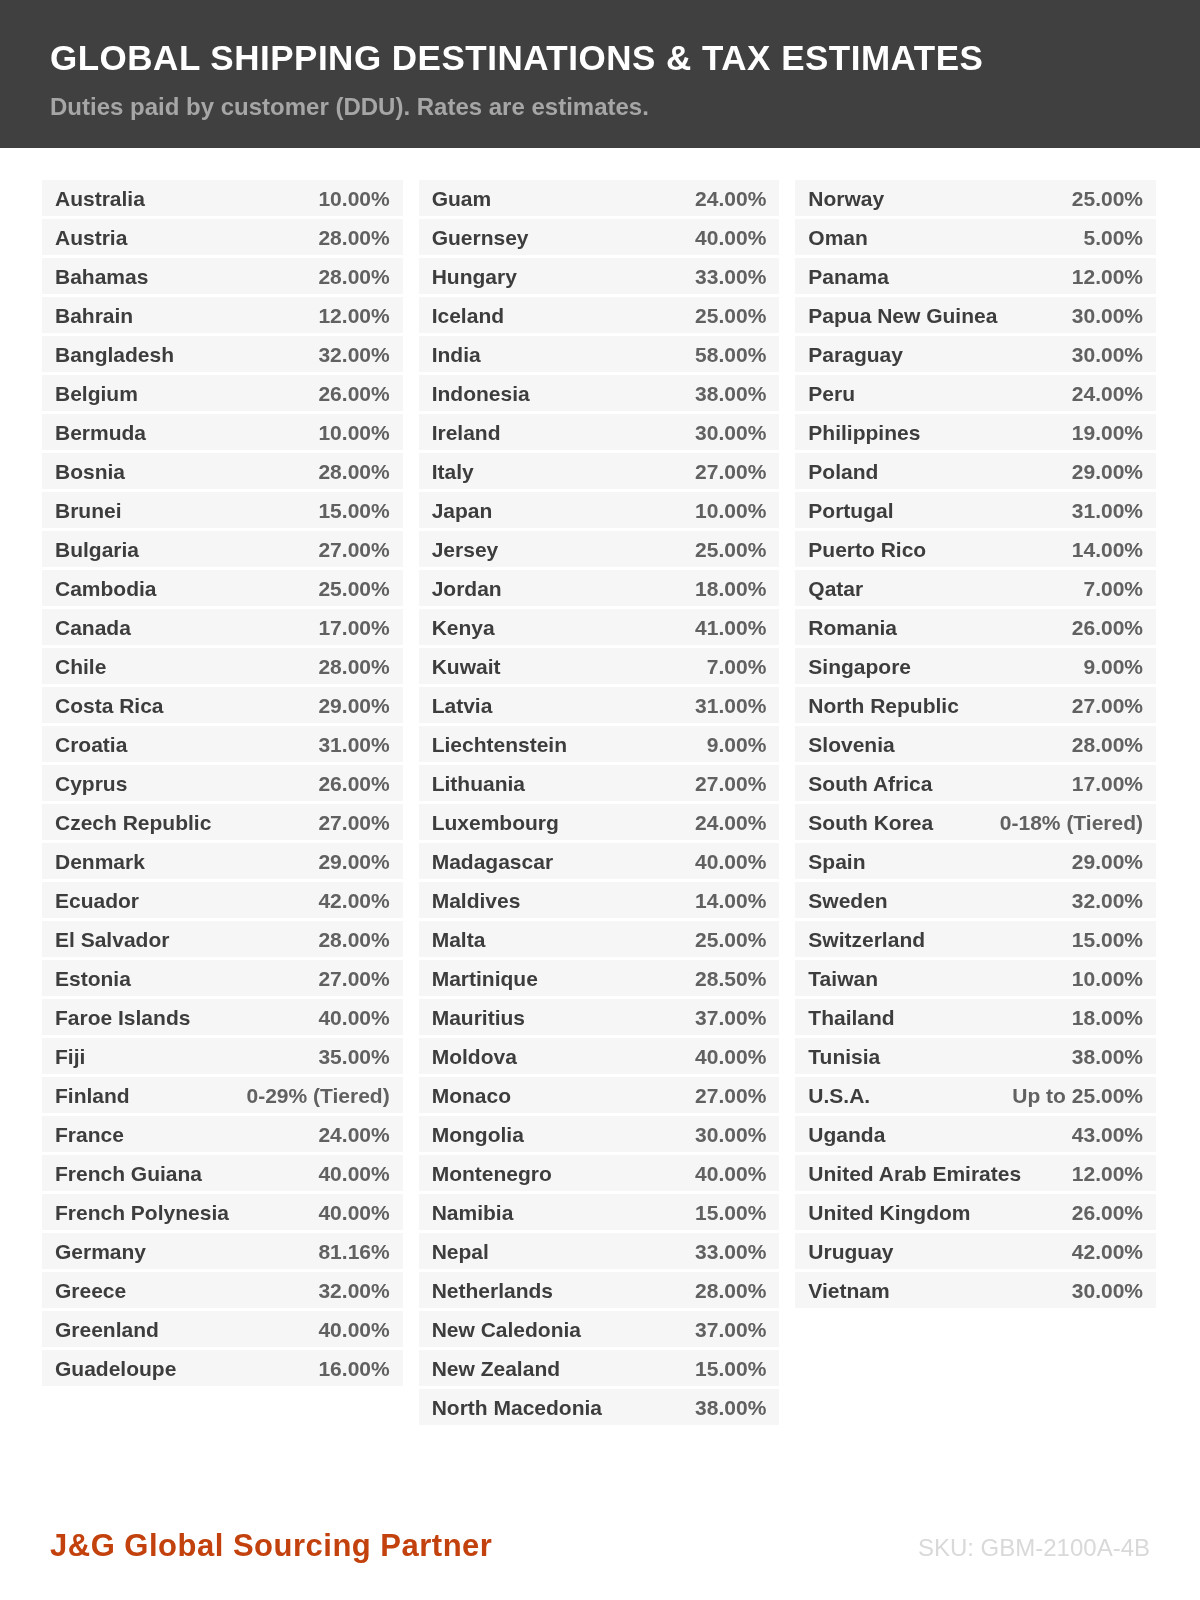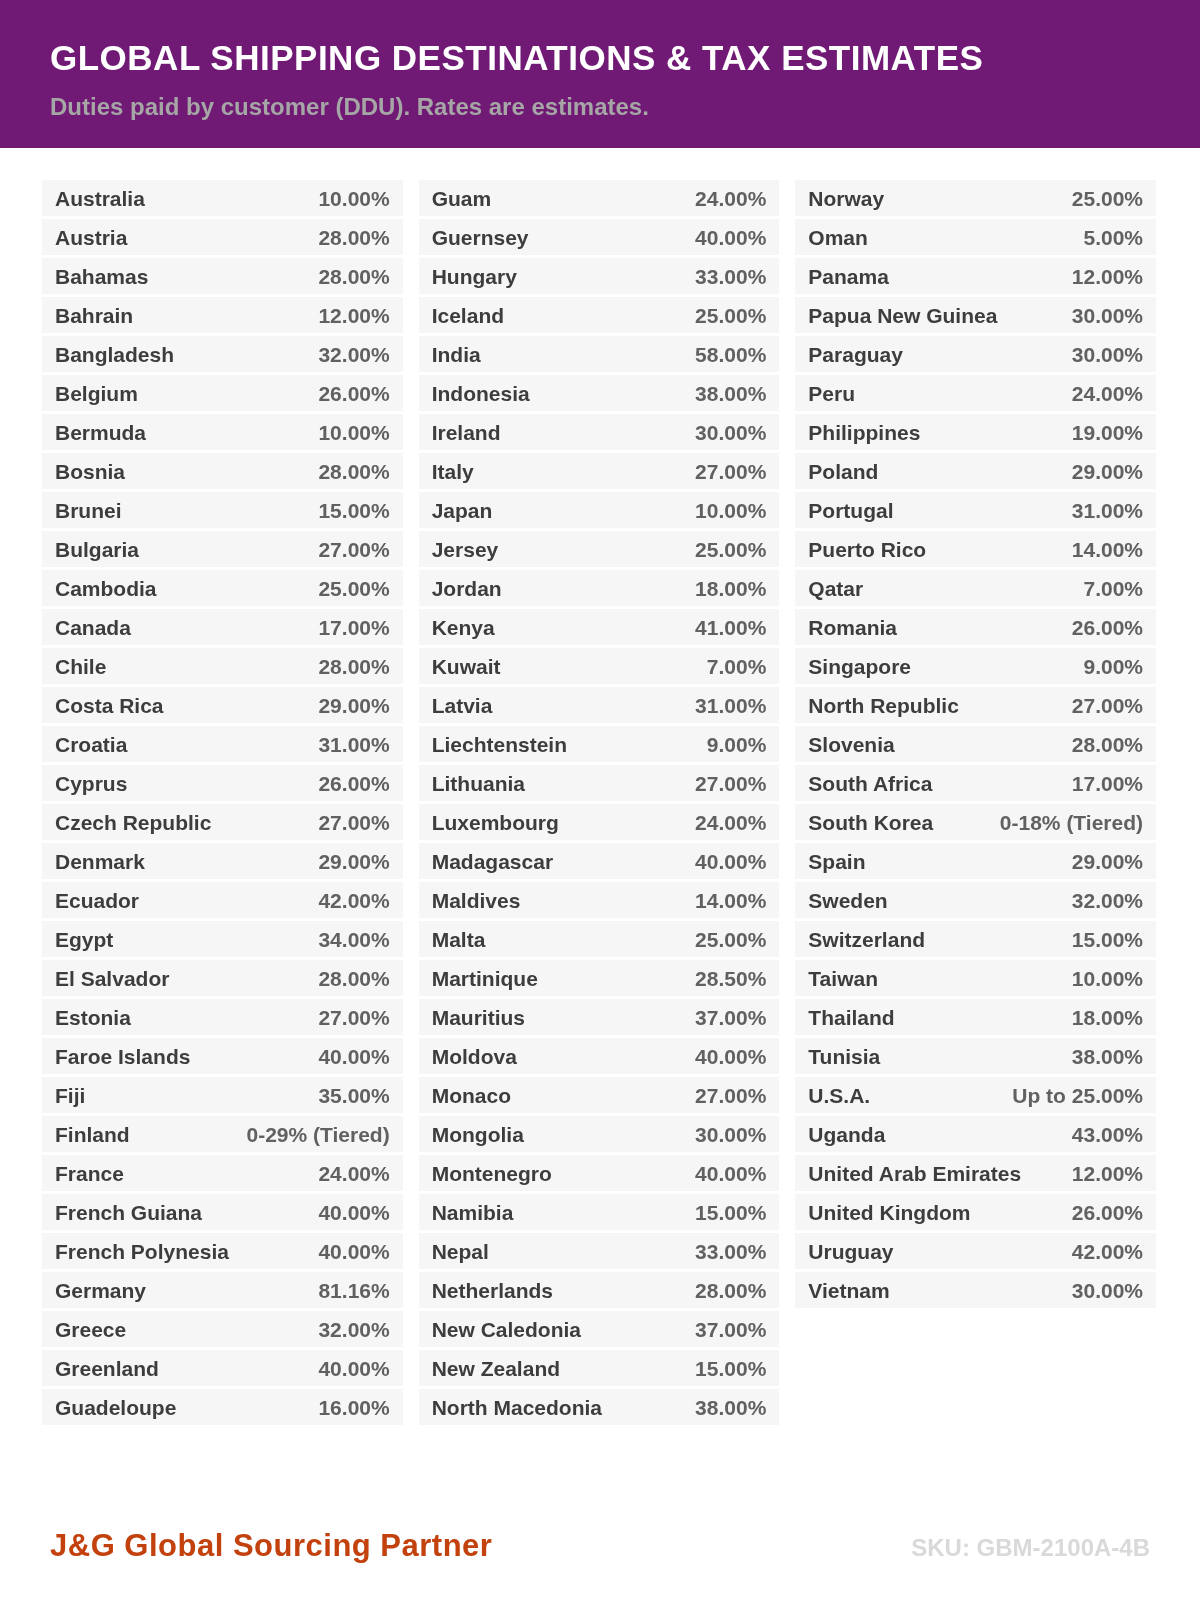--- a/index.html
+++ b/index.html
@@ -13,21 +13,21 @@
     width: 1200px;
     height: 1600px;
     background: #ffffff;
     overflow: hidden;
   }
   
   .header {
     box-sizing: border-box;
     width: 1200px;
     height: 148px;
-    background: #701a75;
+    background: #404040;
     padding: 0 50px;
     display: flex;
     flex-direction: column;
     justify-content: center;
   }
   .header h1 {
     margin: 10px 0 0 0;
     color: #ffffff;
     font-size: 35px;
     font-weight: 800;
@@ -87,21 +87,21 @@
   }
   .brand {
     color: #c2410c;
     font-size: 31px;
     font-weight: 700;
     letter-spacing: 0.5px;
   }
   .sku {
     color: #d9d9d9;
     font-size: 24px;
-    font-weight: 700;
+    font-weight: 400;
   }
 </style>
 </head>
 <body>
 
 <div class="page">
 
   <header class="header">
     <h1>GLOBAL SHIPPING DESTINATIONS &amp; TAX ESTIMATES</h1>
     <p>Duties paid by customer (DDU). Rates are estimates.</p>
@@ -179,24 +179,20 @@
         </div>
         <div class="row">
           <span class="country">Denmark</span>
           <span class="rate">29.00%</span>
         </div>
         <div class="row">
           <span class="country">Ecuador</span>
           <span class="rate">42.00%</span>
         </div>
         <div class="row">
-          <span class="country">Egypt</span>
-          <span class="rate">34.00%</span>
-        </div>
-        <div class="row">
           <span class="country">El Salvador</span>
           <span class="rate">28.00%</span>
         </div>
         <div class="row">
           <span class="country">Estonia</span>
           <span class="rate">27.00%</span>
         </div>
         <div class="row">
           <span class="country">Faroe Islands</span>
           <span class="rate">40.00%</span>

